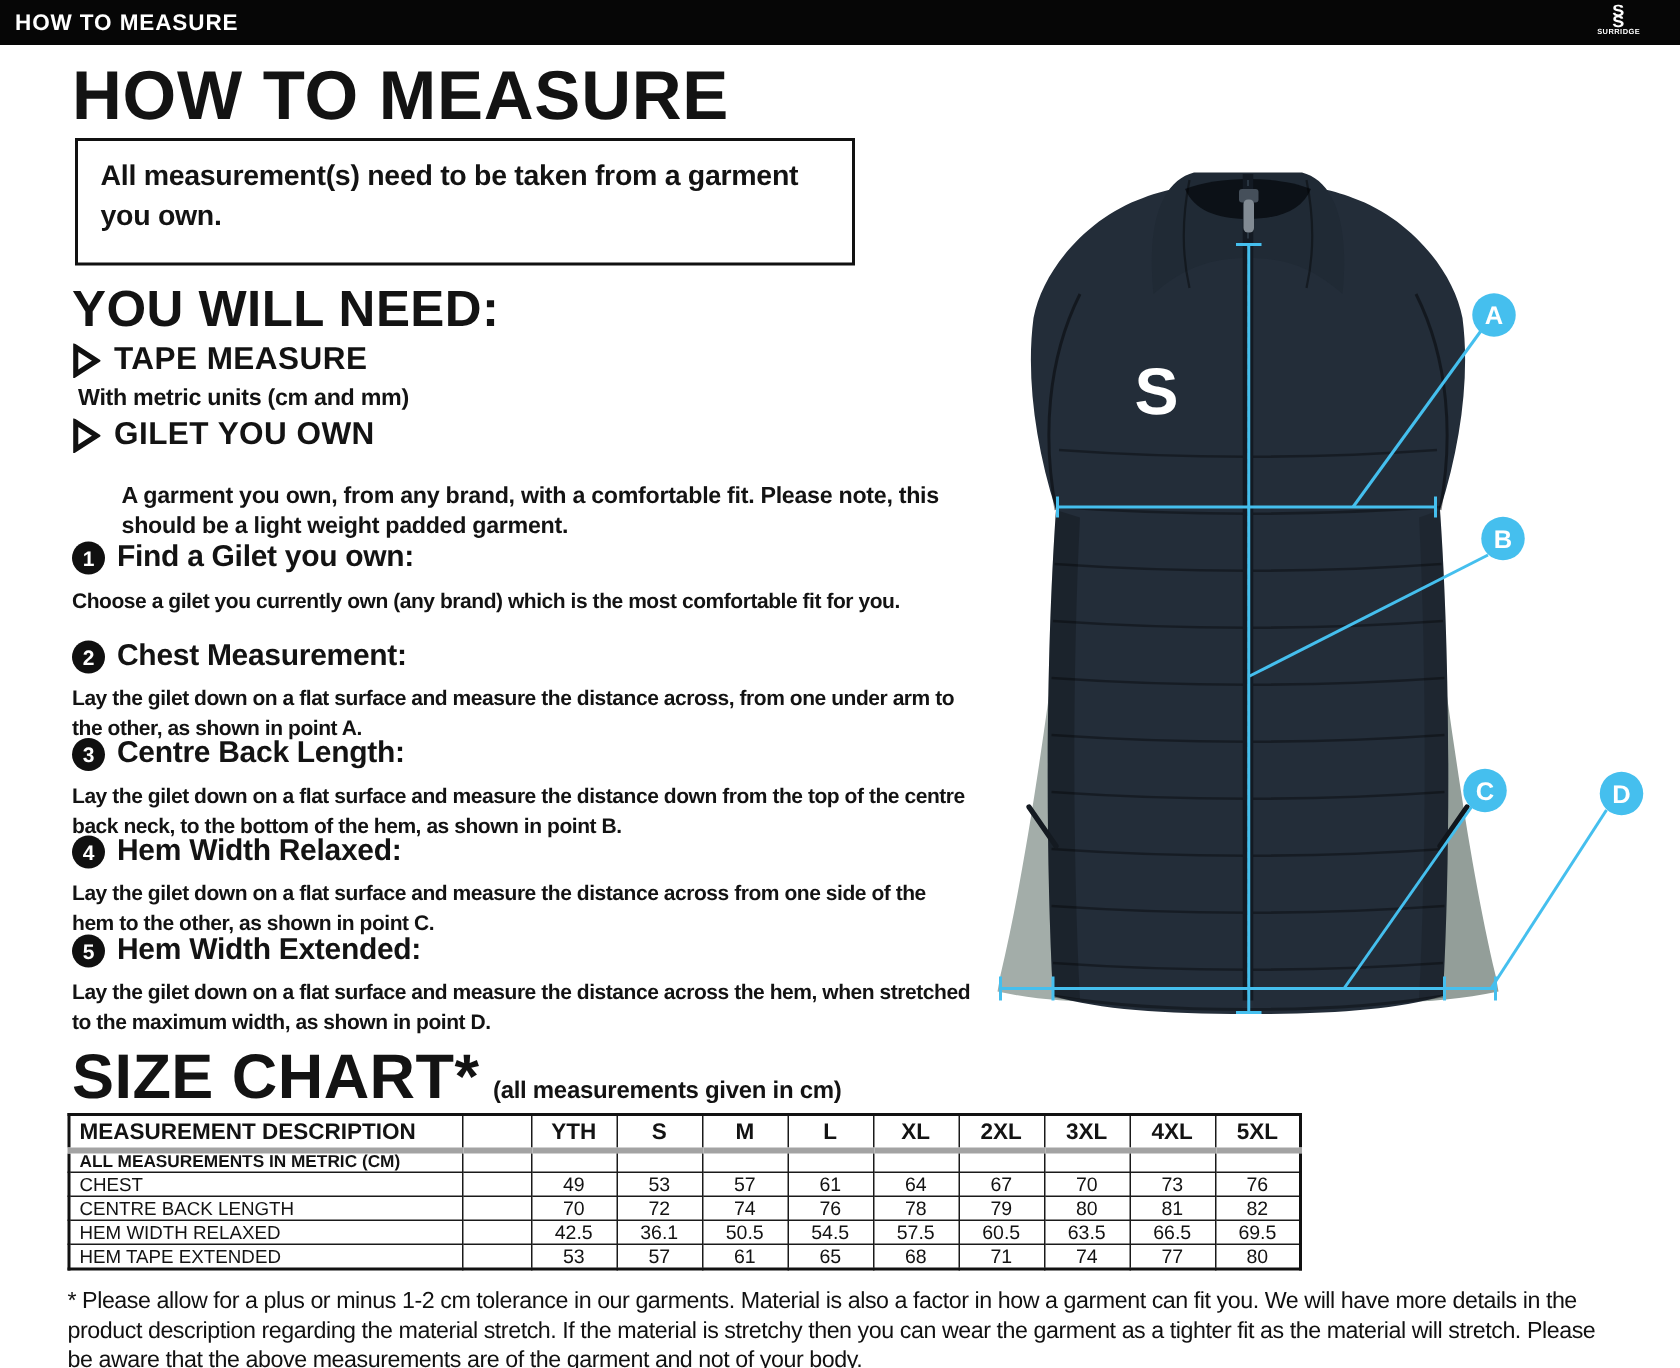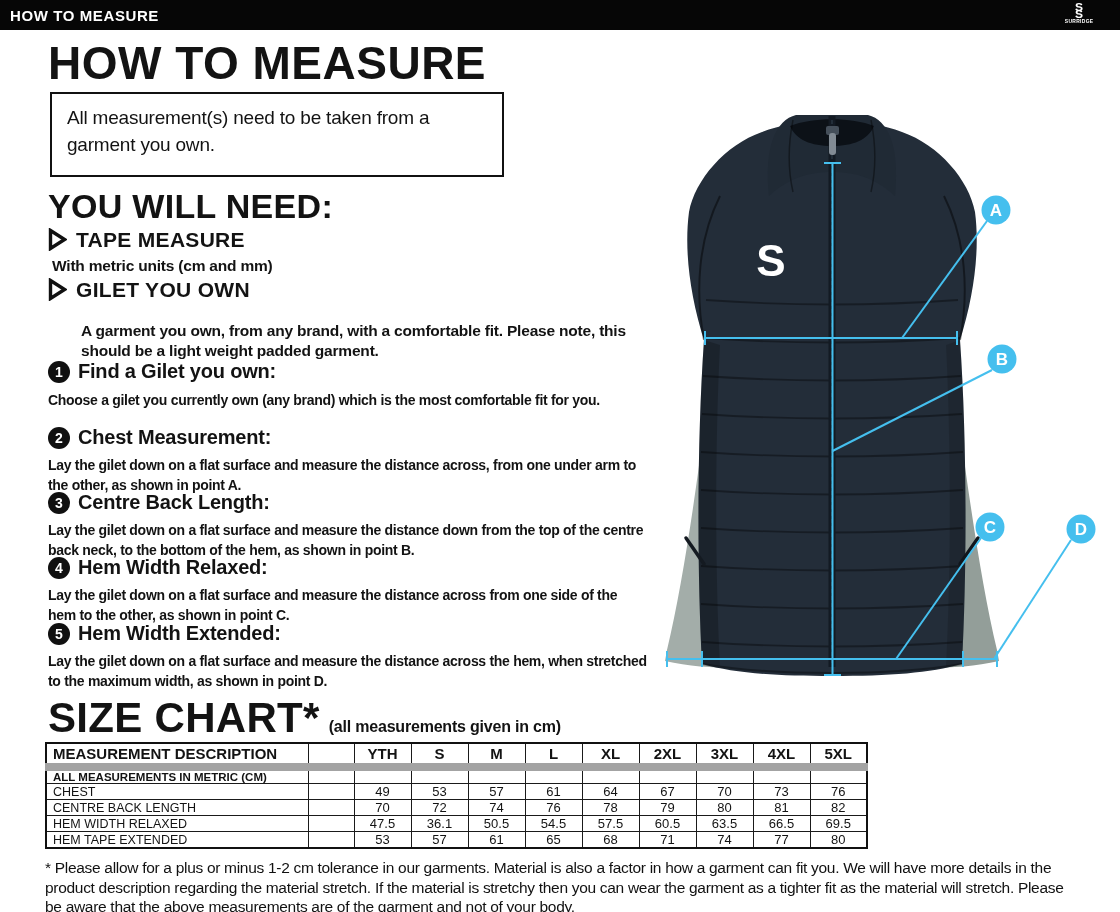--- a/index.html
+++ b/index.html
@@ -13,45 +13,45 @@
   
   .topbar { left:0; top:0; width:1120px; height:30px; background:#060606;
             display:flex; align-items:center; justify-content:space-between; padding:0 10px; }
   .topbar-title { color:#fff; font-size:15px; font-weight:800; letter-spacing:.6px; }
   .brandmark { display:flex; flex-direction:column; align-items:center; line-height:1; margin-right:8px; }
   .brandmark .s { color:#fff; font-size:12px; font-weight:900; line-height:7.5px; transform:scaleY(.9); }
   .brandmark .brand-text { color:#fff; font-size:8px; font-weight:700; letter-spacing:.5px; transform:scale(.62); transform-origin:center top; }
 
   
   .page-title { left:48px; top:40px; font-size:46px; font-weight:900; letter-spacing:.5px; line-height:1; }
-  .notice-box { left:50px; top:92px; width:454px; height:85px; border:2.5px solid #111;
-                padding:11px 15px; font-size:19px; font-weight:400; line-height:1.4; letter-spacing:-.2px; }
+  .notice-box { left:50px; top:92px; width:520px; height:85px; border:2.5px solid #111;
+                padding:11px 15px; font-size:19px; font-weight:700; line-height:1.4; letter-spacing:-.2px; }
   .ywn-heading { left:48px; top:187px; font-size:34px; font-weight:900; letter-spacing:.3px; }
 
-  .need-row { left:48px; display:flex; align-items:flex-start; gap:9px; }
+  .need-row { left:48px; display:flex; align-items:center; gap:9px; }
   .need-label { font-size:21px; font-weight:800; letter-spacing:.3px; }
   .need-desc { left:52px; font-size:15.5px; font-weight:700; letter-spacing:-.2px; line-height:1.3; width:575px; }
 
   .step-head { left:48px; display:flex; align-items:center; gap:8px; }
   .step-num { width:22px; height:22px; border-radius:50%; background:#101010; color:#fff;
               display:inline-flex; align-items:center; justify-content:center;
               font-size:14px; font-weight:800; flex:0 0 22px; }
   .step-title { font-size:20px; font-weight:800; letter-spacing:-.2px; }
   .step-body { left:48px; width:600px; font-size:14px; font-weight:700; letter-spacing:-.3px; line-height:1.45; }
 
   .sc-heading { left:48px; top:694px; display:flex; align-items:baseline; gap:9px; }
   .sc-title { font-size:42px; font-weight:900; letter-spacing:.3px; }
   .sc-subtitle { font-size:16px; font-weight:800; letter-spacing:-.2px; }
 
   
   table.sizechart { left:45px; top:742px; width:820px; border-collapse:collapse;
                     table-layout:fixed; position:absolute; }
   table.sizechart td { border:1px solid #1a1a1a; text-align:center; font-size:13px; padding:0 2px;
                        height:16px; overflow:hidden; white-space:nowrap; }
-  table.sizechart tr.thead td { height:24px; font-weight:800; font-size:15px; border-bottom:8px solid #a3a3a3; }
+  table.sizechart tr.thead td { height:24px; font-weight:800; font-size:15px; border-bottom:4px solid #a3a3a3; }
   table.sizechart td.lbl { text-align:left; padding-left:6px; }
   table.sizechart tr.metric td { height:14px; font-weight:800; font-size:11.5px; }
   table.sizechart tr.datarow td.lbl { font-size:12.5px; }
   table.sizechart { border:2px solid #111; }
 
   .footnote { left:45px; top:858px; width:1025px; font-size:15.5px; font-weight:400;
               letter-spacing:-.3px; line-height:1.26; color:#111; }
 
   .diagram-svg { left:640px; top:100px; }
 
@@ -191,21 +191,21 @@
     <td>76</td>
     <td>78</td>
     <td>79</td>
     <td>80</td>
     <td>81</td>
     <td>82</td>
   </tr>
   <tr class="datarow">
     <td class="lbl">HEM WIDTH RELAXED</td>
     <td></td>
-    <td>47.5</td>
+    <td>42.5</td>
     <td>36.1</td>
     <td>50.5</td>
     <td>54.5</td>
     <td>57.5</td>
     <td>60.5</td>
     <td>63.5</td>
     <td>66.5</td>
     <td>69.5</td>
   </tr>
   <tr class="datarow">

